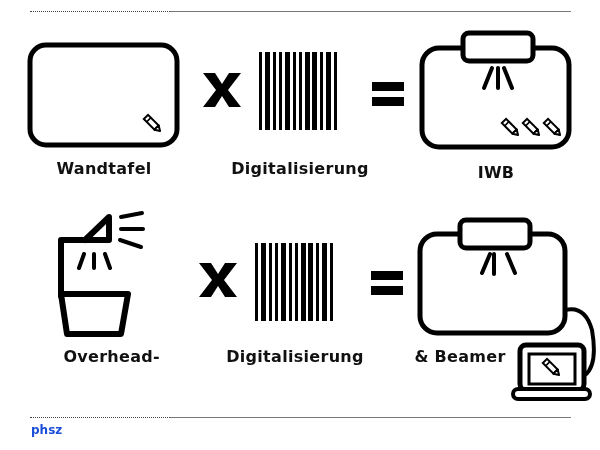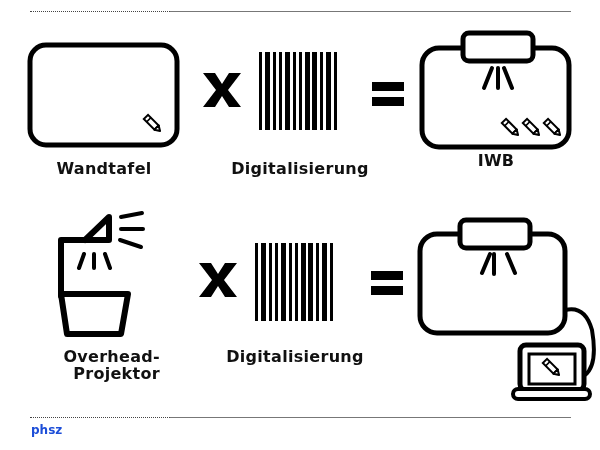--- a/index.html
+++ b/index.html
@@ -105,28 +105,28 @@
       <path d="M565,310 Q585,305 592,330 Q598,365 585,375" fill="none" stroke="#000" stroke-width="4"></path>
       <rect x="520" y="345" width="64" height="45" rx="6" ry="6" fill="#fff" stroke="#000" stroke-width="5"></rect>
       <rect x="529" y="354" width="46" height="30" fill="#fff" stroke="#000" stroke-width="3"></rect>
       <rect x="513" y="389" width="77" height="10" rx="5" ry="5" fill="#fff" stroke="#000" stroke-width="4"></rect>
       <use href="#pencil" x="552" y="368"></use>
     </g>
   </svg>
 
   <div class="label" style="left:44px;top:160px;width:120px;">Wandtafel</div>
   <div class="label" style="left:230px;top:160px;width:140px;">Digitalisierung</div>
-  <div class="label" style="left:456px;top:152px;width:80px;">IWB</div>
+  <div class="label" style="left:456px;top:164px;width:80px;">IWB</div>
 
   <div class="label" style="left:30px;top:348px;width:130px;text-align:right;">
     <div>Overhead-</div>
-    <div>Projektor</div>
   </div>
   <div class="label" style="left:225px;top:348px;width:140px;">Digitalisierung</div>
   <div class="label" style="left:405px;top:348px;width:110px;">
+    <div>&amp; Beamer</div>
   </div>
 
   <div class="rule" style="top:417px;">
     <div class="dot"></div>
       <div class="solid"></div>
   </div>
   <div class="footer">phsz</div>
 </div>
 
 </body></html>

